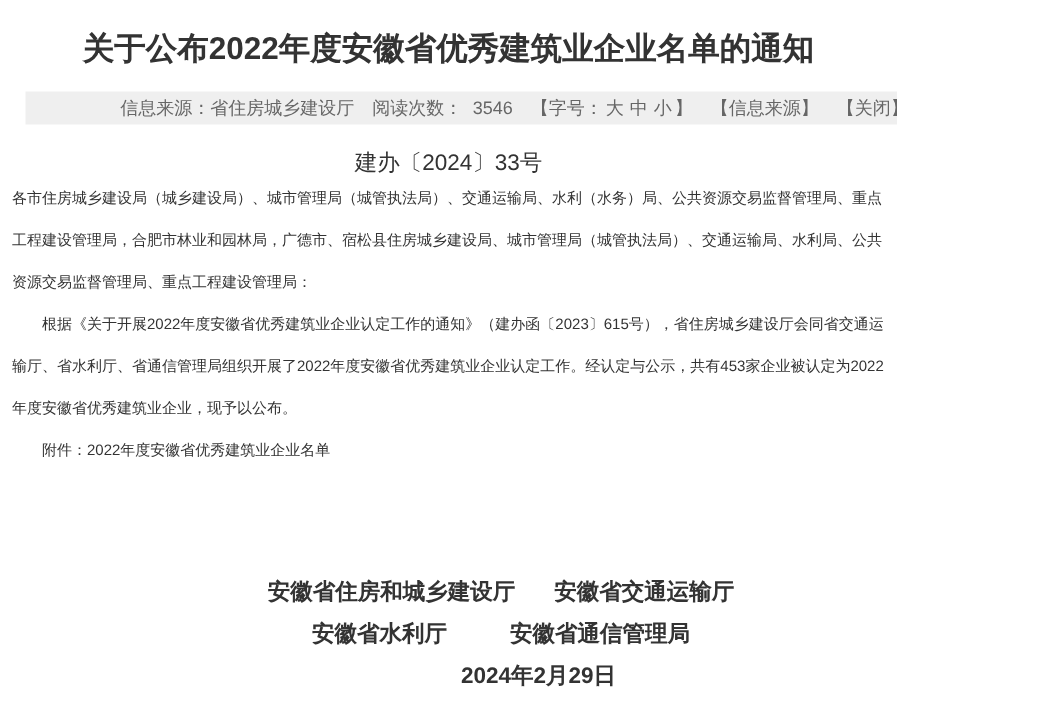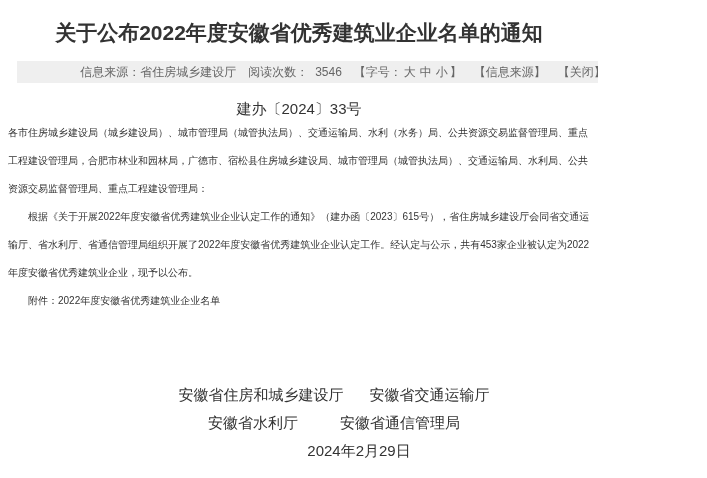--- a/index.html
+++ b/index.html
@@ -64,22 +64,22 @@
     text-indent: 2em;
     cursor: pointer;
   }
   .signature {
     margin-top: 66px;
     font-size: 15px;
     line-height: 28px;
     color: #333333;
     text-align: center;
   }
-  .sig-line { padding-left: 70px; }
-  .sig-date { padding-left: 120px; }
+  .sig-line { padding-left: 70px; font-weight: bold; }
+  .sig-date { padding-left: 120px; font-weight: bold; }
   .gap1 { display: inline-block; width: 26px; }
   .gap2 { display: inline-block; width: 42px; }
 </style>
 </head>
 <body>
 
 <div class="page">
 
   <h1 class="title">关于公布2022年度安徽省优秀建筑业企业名单的通知</h1>
 

